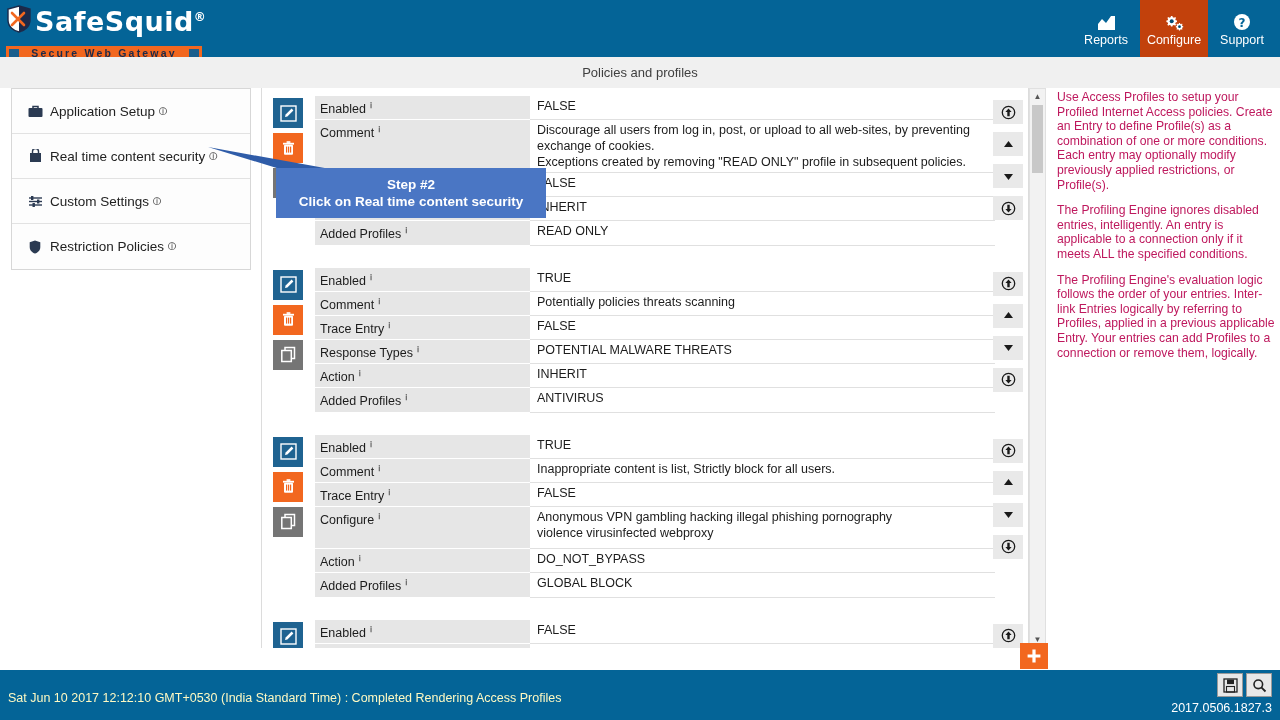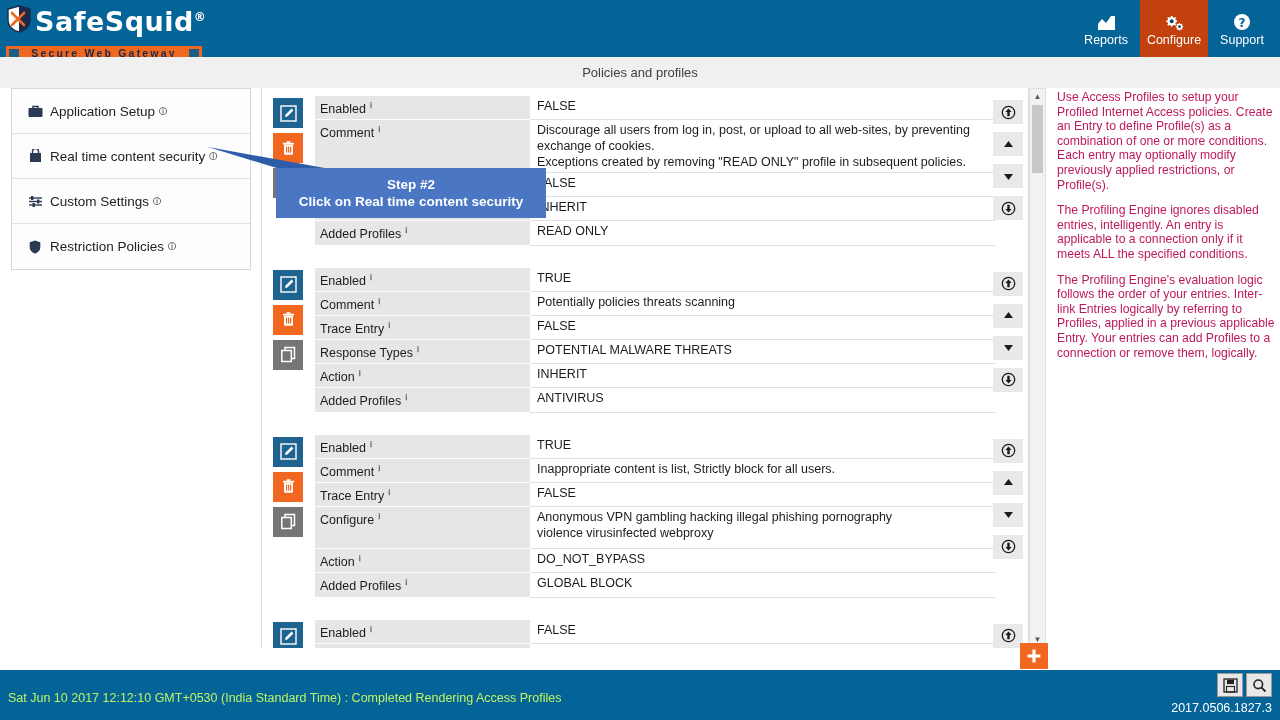--- a/index.html
+++ b/index.html
@@ -158,21 +158,21 @@
     display: flex; flex-direction: column; align-items: center;
     justify-content: center; font-weight: bold; font-size: 13.5px; gap: 2px;
   }
 
   
   .footer {
     position: absolute; left: 0; top: 670px; width: 1280px; height: 50px;
     background: #046497;
   }
   .footer-status {
-    position: absolute; left: 8px; top: 21px; color: #bef264; font-size: 12.5px;
+    position: absolute; left: 8px; top: 21px; color: #fef9c3; font-size: 12.5px;
   }
   .footer-btns { position: absolute; right: 8px; top: 3px; display: flex; gap: 3px; }
   .f-btn {
     width: 26px; height: 24px; background: #e8e8e8; border: 1px solid #9a9a9a;
     display: flex; align-items: center; justify-content: center; cursor: pointer;
   }
   .footer-ver {
     position: absolute; right: 8px; top: 31px; color: #ffffff; font-size: 12.5px;
   }
 </style>

